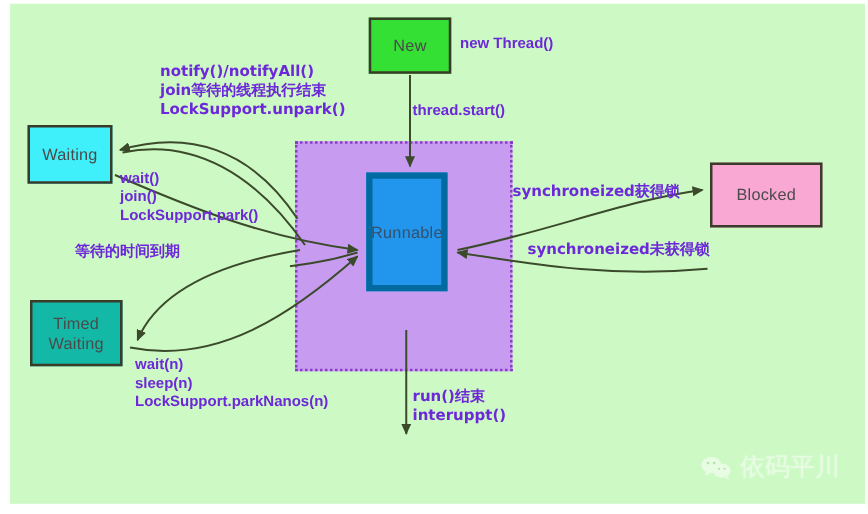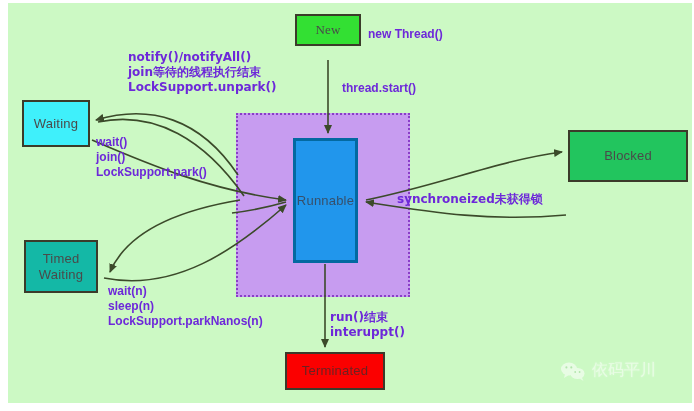--- a/index.html
+++ b/index.html
@@ -40,45 +40,44 @@
     display: flex;
     align-items: center;
     justify-content: center;
     text-align: center;
     color: #4a4a4a;
     font-size: 13px;
     line-height: 1.18;
     letter-spacing: 0.2px;
   }
   #node-new {
-    left: 295px; top: 14px; width: 66px; height: 32px;
+    left: 295px; top: 14px; width: 66px; height: 45px;
     background: #33e033;
-    font-family: Liberation Serif, serif;
   }
   #node-waiting {
     left: 22px; top: 100px; width: 68px; height: 47px;
     background: #3ff0fb;
   }
   #node-timed-waiting {
     left: 24px; top: 240px; width: 74px; height: 53px;
     background: #14b8a6;
   }
   #node-blocked {
-    left: 568px; top: 130px; width: 120px; height: 52px;
-    background: #22c55e;
+    left: 568px; top: 130px; width: 90px; height: 52px;
+    background: #f9a8d4;
   }
   #node-terminated {
     left: 285px; top: 352px; width: 100px; height: 38px;
     background: #fb0000;
     color: #6b2222;
   }
   #node-runnable {
-    left: 293px; top: 138px; width: 65px; height: 125px;
+    left: 293px; top: 138px; width: 65px; height: 95px;
     background: #2196ec;
-    border: 3px solid #0369a1;
+    border: 5px solid #0369a1;
     color: #37506b;
   }
   
   #region-runnable {
     position: absolute;
     left: 236px; top: 113px; width: 174px; height: 184px;
     background: #c79cf0;
     border: 2px dotted #8a3ec8;
     box-sizing: border-box;
   }
@@ -86,40 +85,40 @@
   .label {
     position: absolute;
     color: #6d28d9;
     font-weight: bold;
     font-size: 12px;
     line-height: 15px;
     white-space: nowrap;
   }
   .label.cn { font-family: "DejaVu Sans", sans-serif; }
   #lbl-new-thread   { left: 368px; top: 27px; }
-  #lbl-thread-start { left: 330px; top: 81px; padding-left: 12px; }
+  #lbl-thread-start { left: 330px; top: 81px; }
   #lbl-notify-group { left: 128px; top: 50px; }
   #lbl-wait-group   { left: 96px; top: 135px; }
   #lbl-time-expire  { left: 60px; top: 194px; }
   #lbl-timed-group  { left: 108px; top: 284px; }
   #lbl-sync-get     { left: 410px; top: 146px; }
-  #lbl-sync-notget  { left: 397px; top: 192px; }
+  #lbl-sync-notget  { left: 422px; top: 192px; }
   #lbl-run-end      { left: 330px; top: 310px; }
   
   #watermark {
     position: absolute;
     left: 560px; top: 360px;
     display: flex;
     align-items: center;
     gap: 6px;
     opacity: 0.55;
   }
   #watermark .wm-text {
     color: #ffffff;
-    font-size: 16px;
+    font-size: 20px;
     font-family: "DejaVu Sans", sans-serif;
     text-shadow: 0 0 2px rgba(255,255,255,0.8);
   }
 </style>
 </head>
 <body>
 
 <div id="stage">
 
   <div id="canvas"></div>
@@ -172,23 +171,20 @@
   </div>
 
   <div class="node" id="node-runnable">
     <span>Runnable</span>
   </div>
 
   <div class="node" id="node-blocked">
     <span>Blocked</span>
   </div>
 
-  <div class="node" id="node-terminated">
-    <span>Terminated</span>
-  </div>
 
   <div class="label" id="lbl-new-thread">
     <div>new Thread()</div>
   </div>
 
   <div class="label" id="lbl-thread-start">
     <div>thread.start()</div>
   </div>
 
   <div class="label cn" id="lbl-notify-group">
@@ -196,27 +192,33 @@
     <div>join等待的线程执行结束</div>
     <div>LockSupport.unpark()</div>
   </div>
 
   <div class="label" id="lbl-wait-group">
     <div>wait()</div>
     <div>join()</div>
     <div>LockSupport.park()</div>
   </div>
 
+  <div class="label cn" id="lbl-time-expire">
+    <div>等待的时间到期</div>
+  </div>
 
   <div class="label" id="lbl-timed-group">
     <div>wait(n)</div>
     <div>sleep(n)</div>
     <div>LockSupport.parkNanos(n)</div>
   </div>
 
+  <div class="label cn" id="lbl-sync-get">
+    <div>synchroneized获得锁</div>
+  </div>
 
   <div class="label cn" id="lbl-sync-notget">
     <div>synchroneized未获得锁</div>
   </div>
 
   <div class="label cn" id="lbl-run-end">
     <div>run()结束</div>
     <div>interuppt()</div>
   </div>
 

